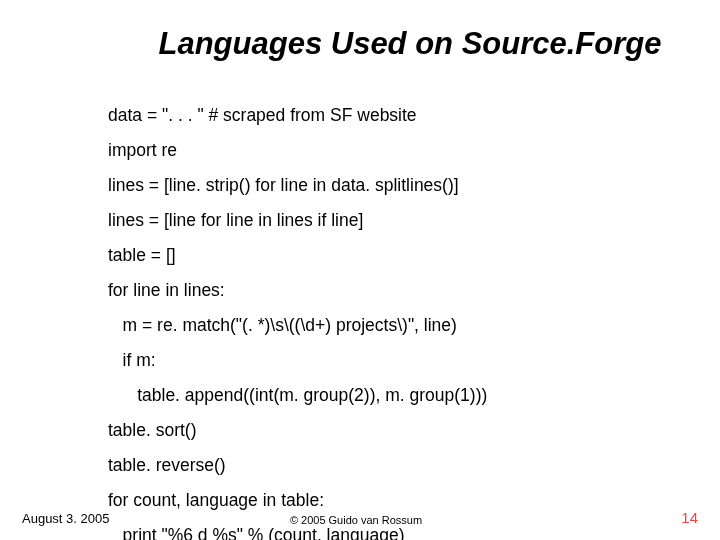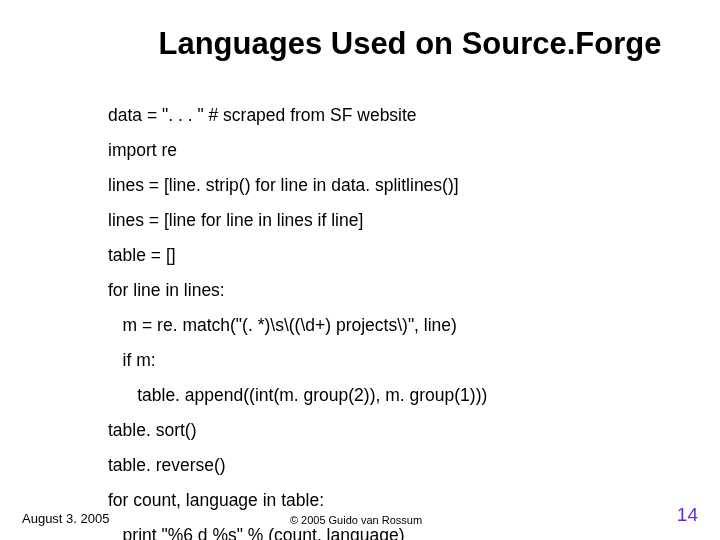--- a/index.html
+++ b/index.html
@@ -22,20 +22,21 @@
   position: absolute;
   top: 26px;
   left: 0;
   right: 0;
   text-align: center;
   font-weight: 700;
   font-size: 31px;
   letter-spacing: 0px;
   padding-left: 100px;
   box-sizing: border-box;
+  font-style: italic;
 }
 .code-block {
   position: absolute;
   top: 98px;
   left: 108px;
   right: 40px;
   font-family: Verdana, Geneva, sans-serif;
   font-size: 17.5px;
   line-height: 2.00;
   white-space: pre;
@@ -54,22 +55,22 @@
   right: 8px;
   bottom: 14px;
   text-align: center;
   font-size: 11px;
   color: #000;
 }
 .footer-right {
   position: absolute;
   right: 22px;
   bottom: 14px;
-  font-size: 19px;
-  color: #6d28d9;
+  font-size: 15px;
+  color: #ef4444;
 }
 </style>
 </head>
 <body>
 
 <div class="slide">
 
   <div class="title">Languages Used on Source.Forge</div>
 
   <div class="code-block">data = ". . . " # scraped from SF website

